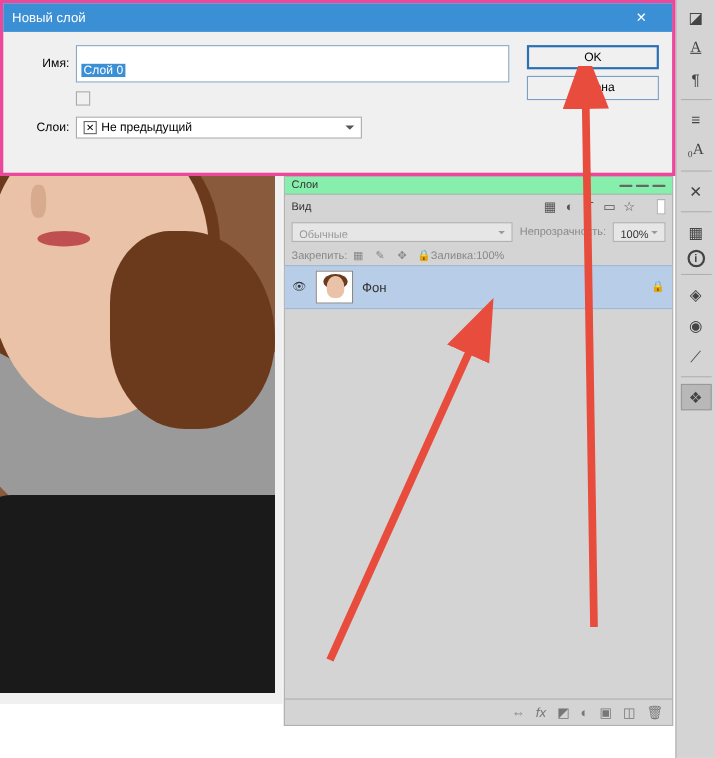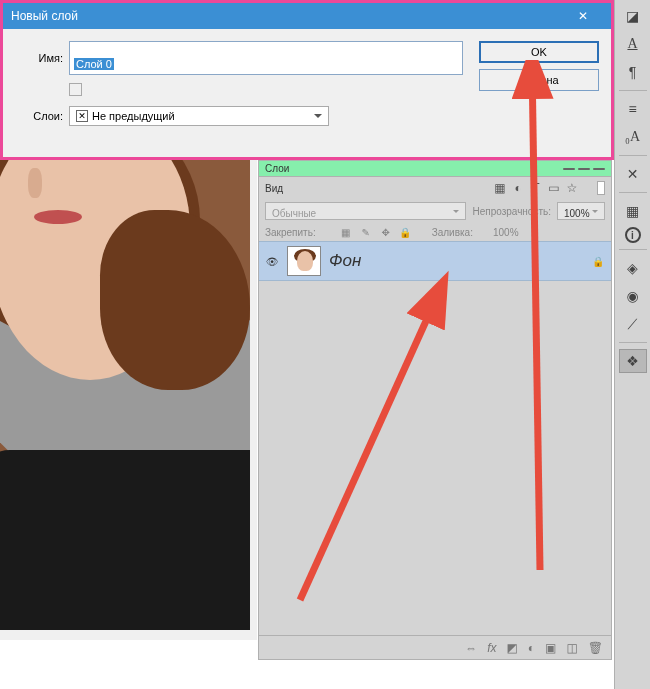--- a/index.html
+++ b/index.html
@@ -44,30 +44,30 @@
   .lp-head .menu span { width:12px; height:2px; background:#666; border-radius:1px; }
   .lp-tools { display:flex; align-items:center; padding: 4px 6px; gap:4px; }
   .lp-tools .sp { flex:1; }
   .tool-ic { width:14px; height:14px; display:flex; align-items:center; justify-content:center; color:#555; font-size:12px; }
   .lp-row { display:flex; align-items:center; padding: 3px 6px; gap:6px; }
   .lp-row .sel2 { border:1px solid #b0b0b0; background:#e6e6e6; height:18px; display:flex; align-items:flex-end; padding:0 6px; position:relative; }
   .lp-row .sel2::after { content:""; position:absolute; right:6px; top:7px; border:3px solid transparent; border-top-color:#999; }
   .lp-row .sel2.wide { flex:1; color:#999; }
   .lp-row .lbl { color:#888; margin-left:auto; font-size:10px;}
   .lp-row .pct { width:48px; }
-  .lock-row { padding:3px 6px; display:flex; align-items:center; gap:20px; color:#888; }
+  .lock-row { padding:3px 6px; display:flex; align-items:center; gap:0; color:#888; }
   .lock-row .icons { display:flex; gap:8px; margin-left:4px;}
   .lock-row .ic { width:12px; height:12px; color:#888; display:flex; align-items:center; justify-content:center; }
   .layer-list { background:#d4d4d4; height: 380px; }
   .layer-item { height:40px; background:#b8cee8; display:flex; align-items:center; padding:0 6px; gap:8px; border-top:1px solid #a0b8d0; border-bottom:1px solid #a0b8d0;}
   .eye { width:14px; height:14px; color:#333; display:flex; align-items:center; justify-content:center; }
   .thumb { width:34px; height:30px; border:1px solid #888; background:#fff; position:relative; overflow:hidden; }
   .thumb .mini { position:absolute; top:4px; left:9px; width:16px; height:20px; background:#e9c2a8; border-radius:50% 50% 40% 40%; }
   .thumb .minih { position:absolute; top:2px; left:6px; width:22px; height:14px; background:#6b3a1d; border-radius:50%; }
-  .layer-name { font-style: italic; color:#333; font-size:17px;text-align:center; }
+  .layer-name { color:#333; font-size:12px;text-align:center; }
   .lock-ic { margin-left:auto; color:#555; }
   .lp-footer { position:absolute; bottom:0; left:0; right:0; height:24px; border-top:1px solid #b0b0b0; display:flex; align-items:center; justify-content:flex-end; gap:10px; padding:0 8px; color:#777; font-size:12px;}
   
   .right-tools { position:absolute; right:0; top:0; width:36px; height:689px; background:#d4d4d4; border-left:1px solid #b0b0b0; display:flex; flex-direction:column; align-items:center; padding-top:4px; gap:4px; }
   .divider { width: 28px; height:1px; background:#b0b0b0; margin: 2px 0; }
   .rt-ic { width:28px; height:24px; display:flex; align-items:center; justify-content:center; color:#444; font-size:14px; }
   .rt-ic.active { background:#b8b8b8; border:1px solid #999; }
   
   .arrow-svg { position:absolute; pointer-events:none; }
 </style>

